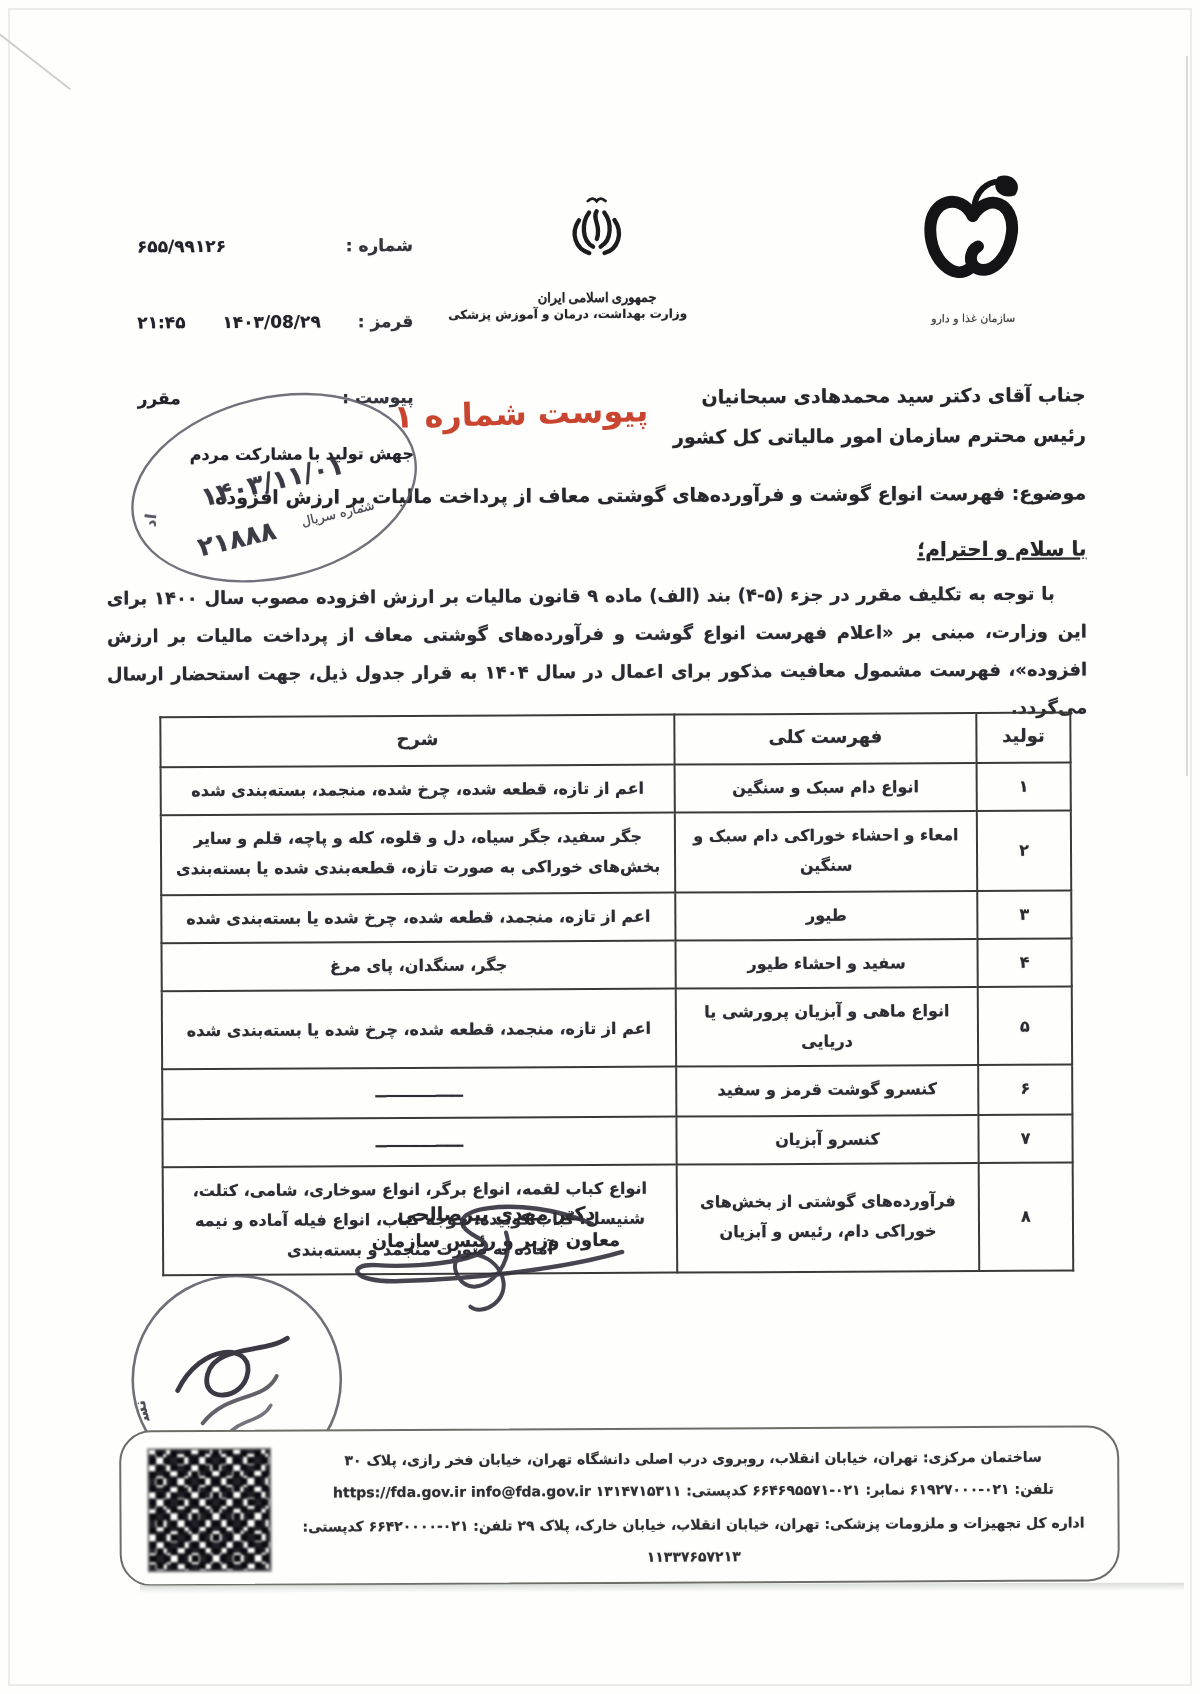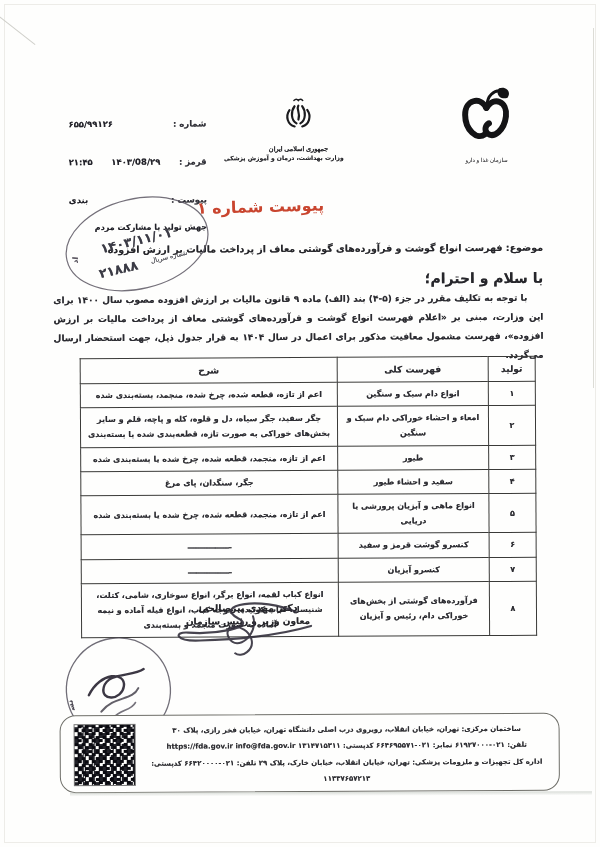--- a/index.html
+++ b/index.html
@@ -16,21 +16,21 @@
   
   .emblem{left:255px;top:94px;width:90px;text-align:center;}
   .emblem .cap1{font-size:6.5px;font-weight:bold;margin-top:1px;font-family:Liberation Serif, serif;}
   .emblem .cap2{font-size:6px;font-weight:bold;margin-top:1px;white-space:nowrap;}
   
   .fda{left:445px;top:86px;width:86px;text-align:center;}
   .fda .cap{font-size:5.5px;color:#3c3c40;margin-top:0px;letter-spacing:1px;}
   
   .recipient{right:56px;top:190px;text-align:right;font-size:9.5px;font-weight:bold;line-height:2.1;}
   .subject{right:56px;top:243px;width:484px;font-size:9.5px;font-weight:bold;text-align:right;}
-  .salutation{right:56px;top:271px;font-size:14px;font-weight:bold;}
+  .salutation{right:56px;top:271px;font-size:10px;font-weight:bold;text-decoration:underline;}
   
   .red-note{left:198px;top:197px;font-size:16px;font-weight:bold;letter-spacing:2px;transform:rotate(-1.2deg);text-shadow:none;}
   
   .oval-stamp{left:62px;top:192px;width:152px;height:102px;transform:rotate(-13deg);}
   
   .body-par{right:56px;top:290px;width:490px;font-size:9px;font-weight:bold;line-height:2.1;text-align:justify;text-indent:16px;color:#2a2a30;}
   
   .tbl-wrap{left:80px;top:357px;width:456px;}
   table{width:100%;border-collapse:collapse;table-layout:fixed;}
   th,td{border:1px solid #3a3a38;font-weight:bold;color:#2c2c32;padding:4px 6px;vertical-align:middle;}
@@ -73,21 +73,21 @@
         <span class="lbl">شماره :</span>
         <span class="val">۶۵۵/۹۹۱۲۶</span>
       </div>
       <div class="meta-line">
         <span class="lbl">قرمز :</span>
         <span class="val">۱۴۰۳/08/۲۹</span>
         <span class="val">۲۱:۴۵</span>
       </div>
       <div class="meta-line">
         <span class="lbl">پیوست :</span>
-        <span class="val">بندی</span>
+        <span class="val">مقرر</span>
       </div>
       <div class="slogan">جهش تولید با مشارکت مردم</div>
     </div>
 
     <div class="abs emblem">
       <svg width="38" height="46" viewBox="0 0 60 64">
         <path d="M23 6 Q27 2 30 6 Q33 2 37 6" stroke="#1c1c1f" fill="none" stroke-width="2.2" stroke-linecap="round"></path>
         <g stroke="#1c1c1f" fill="none" stroke-width="3.4" stroke-linecap="round">
           <path d="M30 14 C26 20 34 25 30 36"></path>
           <path d="M24 15 C18 23 18 37 27 42"></path>
@@ -105,20 +105,24 @@
         <g stroke="#141416" fill="none" stroke-linecap="round">
           <path stroke-width="7" d="M35 27 C28 13 10 17 10 35 C10 53 24 65 33 58"></path>
           <path stroke-width="7" d="M35 27 C44 13 60 19 58 37 C56 53 44 63 36 57 C32 53 34 47 38 45"></path>
           <path stroke-width="3.5" d="M36 23 C36 13 44 6 52 7"></path>
         </g>
         <path d="M50 4 C58 1 65 8 60 15 C52 18 45 11 50 4" fill="#141416"></path>
       </svg>
       <div class="cap">سازمان غذا و دارو</div>
     </div>
 
+    <div class="abs recipient">
+      <div>جناب آقای دکتر سید محمدهادی سبحانیان</div>
+      <div>رئیس محترم سازمان امور مالیاتی کل کشور</div>
+    </div>
     <div class="abs subject">موضوع: فهرست انواع گوشت و فرآورده‌های گوشتی معاف از پرداخت مالیات بر ارزش افزوده</div>
     <div class="abs salutation">با سلام و احترام؛</div>
 
     <div class="abs red-note" style="color:#c9452f">پیوست شماره ۱</div>
 
     <svg class="abs oval-stamp" viewBox="0 0 152 102">
       <ellipse cx="76" cy="51" rx="72" ry="45" stroke="#5c5763" stroke-width="1.2" fill="none" opacity=".85"></ellipse>
       <path id="ovalArc" d="M14 56 A66 40 0 0 1 140 44" fill="none"></path>
       <text font-size="7.5" fill="#5c5763" font-weight="bold" letter-spacing="1">
         <textPath href="#ovalArc" startOffset="4%">اداره کل دبیرخانه مرکزی</textPath>

